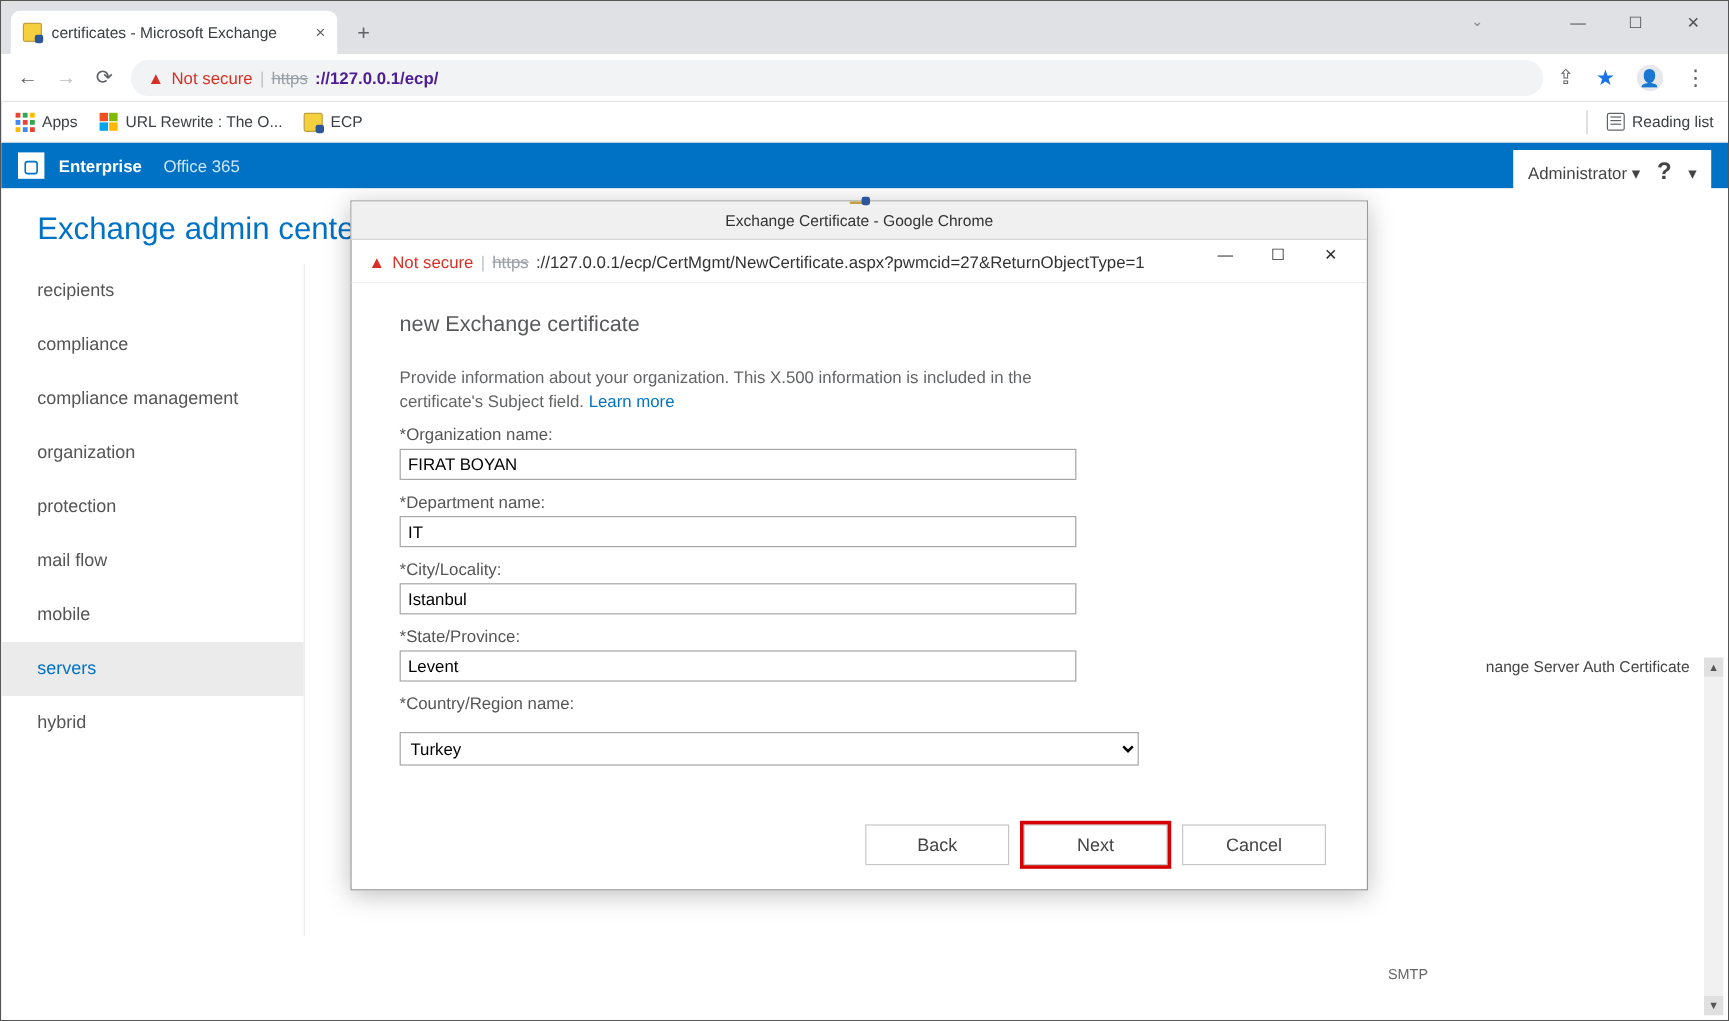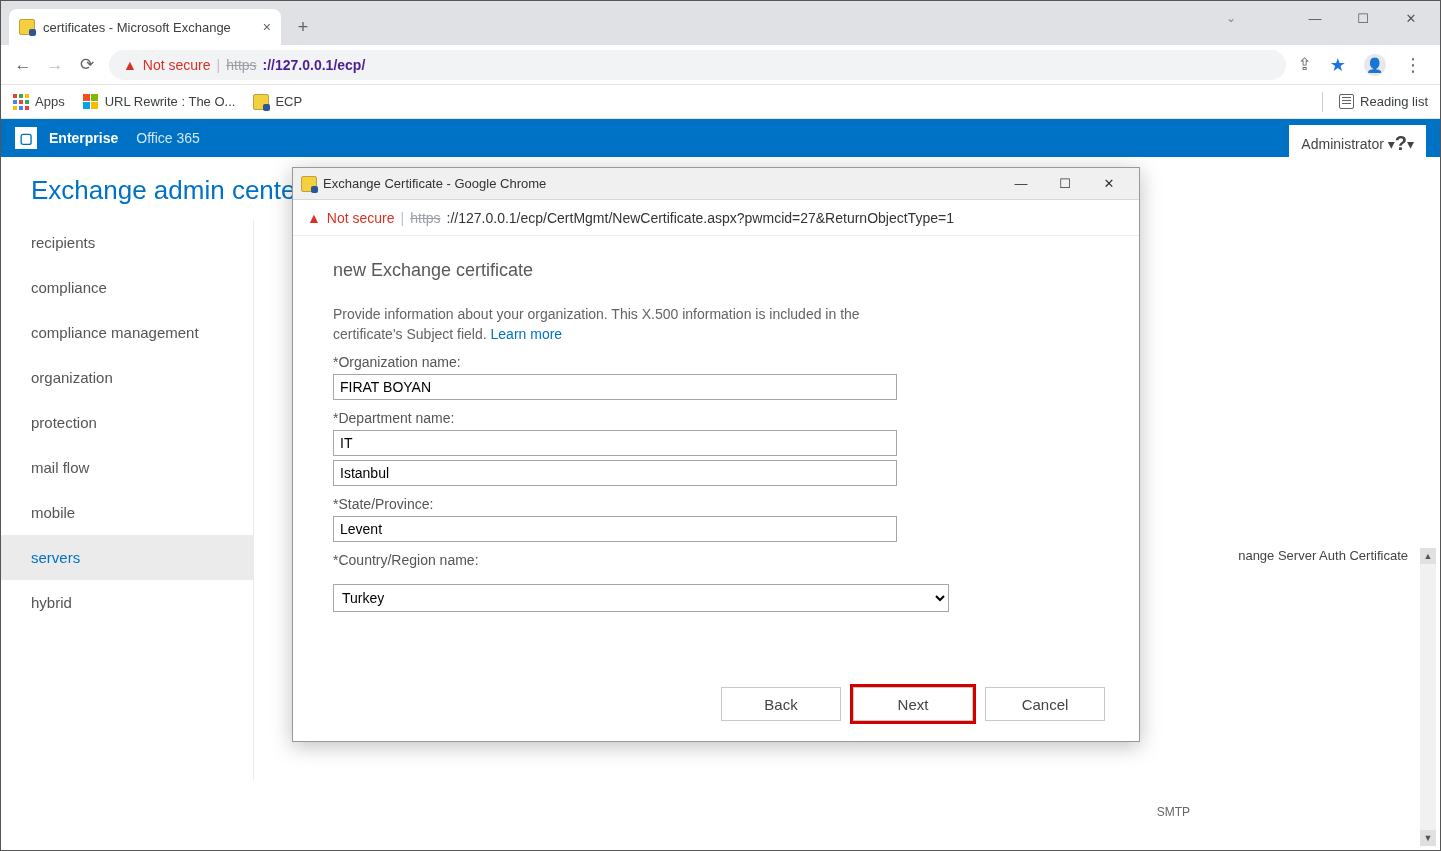--- a/index.html
+++ b/index.html
@@ -54,41 +54,41 @@
     .rl-divider{width:1px;height:20px;background:#ccc;margin-right:10px;}
     .list-icon{width:15px;height:15px;border:1.3px solid #5f6368;border-radius:2px;position:relative;}
     .list-icon::before{content:"";position:absolute;left:2px;top:2px;right:2px;height:1.3px;background:#5f6368;box-shadow:0 3px 0 #5f6368,0 6px 0 #5f6368;}
 
     
     .o365{height:38px;background:#0072c6;color:#fff;display:flex;align-items:center;padding:0 14px;font-size:14px;}
     .o365 .logo{width:22px;height:22px;background:#fff;margin-right:12px;display:flex;align-items:center;justify-content:center;color:#0072c6;font-weight:bold;}
     .o365 .ent{font-weight:600;padding:0 8px 0 0;}
     .o365 .o365l{padding:0 10px;color:#cfe7f6;}
     .o365 .right{margin-left:auto;display:flex;align-items:center;gap:10px;}
-    .o365-end{background:#fff;color:#444;height:38px;display:flex;align-items:center;padding:0 12px;margin-top:11px;}
+    .o365-end{background:#fff;color:#444;height:38px;display:flex;align-items:center;padding:0 12px;gap:14px;margin-top:11px;}
     .help-q{font-size:20px;font-weight:bold;color:#444;}
 
     
     .content{position:absolute;left:0;right:0;top:156px;bottom:0;background:#fff;}
     .eac-title{color:#0072c6;font-size:26px;font-weight:300;padding:18px 0 14px 30px;}
     .layout{display:flex;}
     .sidebar{width:253px;border-right:1px solid #eaeaea;min-height:560px;}
     .sb-item{padding:14px 0 14px 30px;font-size:15px;color:#555;}
     .sb-item.active{background:#ebebeb;color:#0072c6;}
     .main{flex:1;position:relative;}
     .status-line{position:absolute;bottom:46px;left:300px;font-size:13px;color:#666;}
     .cert-info{position:absolute;top:328px;right:32px;font-size:13px;color:#444;}
     .smtp{position:absolute;top:585px;right:250px;font-size:12px;color:#666;}
     .scroll-r{position:absolute;right:4px;top:328px;width:16px;height:298px;background:#f1f1f1;}
     .scroll-r .up,.scroll-r .dn{height:16px;background:#e0e0e0;display:flex;align-items:center;justify-content:center;font-size:9px;color:#555;}
     .scroll-r .dn{position:absolute;bottom:0;width:100%;}
 
     
     .popup{position:absolute;left:291px;top:166px;width:848px;height:575px;background:#fff;border:1px solid #999;box-shadow:0 4px 20px rgba(0,0,0,.25);}
-    .popup-title{height:32px;background:#f0f0f0;border-bottom:1px solid #d8d8d8;display:flex;align-items:center;padding:0 8px;font-size:13px;color:#333;gap:6px;}
+    .popup-title{height:32px;background:#f0f0f0;border-bottom:1px solid #d8d8d8;display:flex;align-items:center;padding:0 8px;font-size:13px;color:#333;gap:6px;flex-direction:column;}
     .popup-title .favicon{width:16px;height:16px;background:#f4d03f;border:1px solid #c0a040;border-radius:2px;position:relative;}
     .popup-title .favicon::after{content:"";position:absolute;right:-2px;bottom:-2px;width:7px;height:7px;background:#2b579a;border-radius:2px;}
     .popup-win{margin-left:auto;display:flex;}
     .popup-win div{width:44px;height:30px;display:flex;align-items:center;justify-content:center;color:#333;font-size:13px;}
     .popup-addr{height:36px;display:flex;align-items:center;padding:0 14px;font-size:14px;color:#5f6368;gap:6px;border-bottom:1px solid #eee;}
     .popup-body{padding:24px 40px;}
     .popup-h{color:#58595b;font-size:18px;font-weight:300;margin-bottom:24px;}
     .popup-desc{font-size:14px;color:#636466;line-height:1.4;margin-bottom:4px;max-width:560px;}
     .learn{color:#0072c6;}
     .fld-label{font-size:14px;color:#555;margin-top:10px;}
@@ -232,20 +232,21 @@
     <div class="popup-desc">
       <span>Provide information about your organization. This X.500 information is included in the certificate's Subject field. </span><a class="learn">Learn more</a>
     </div>
 
     <div class="fld-label">*Organization name:</div>
     <input class="fld-input" value="FIRAT BOYAN" style="">
 
     <div class="fld-label">*Department name:</div>
     <input class="fld-input" value="IT" style="">
 
+    <div class="fld-label">*City/Locality:</div>
     <input class="fld-input" value="Istanbul" style="">
 
     <div class="fld-label">*State/Province:</div>
     <input class="fld-input" value="Levent" style="">
 
     <div class="fld-label">*Country/Region name:</div>
     <select class="fld-select">
       <option>Turkey</option>
     </select>
   </div>

